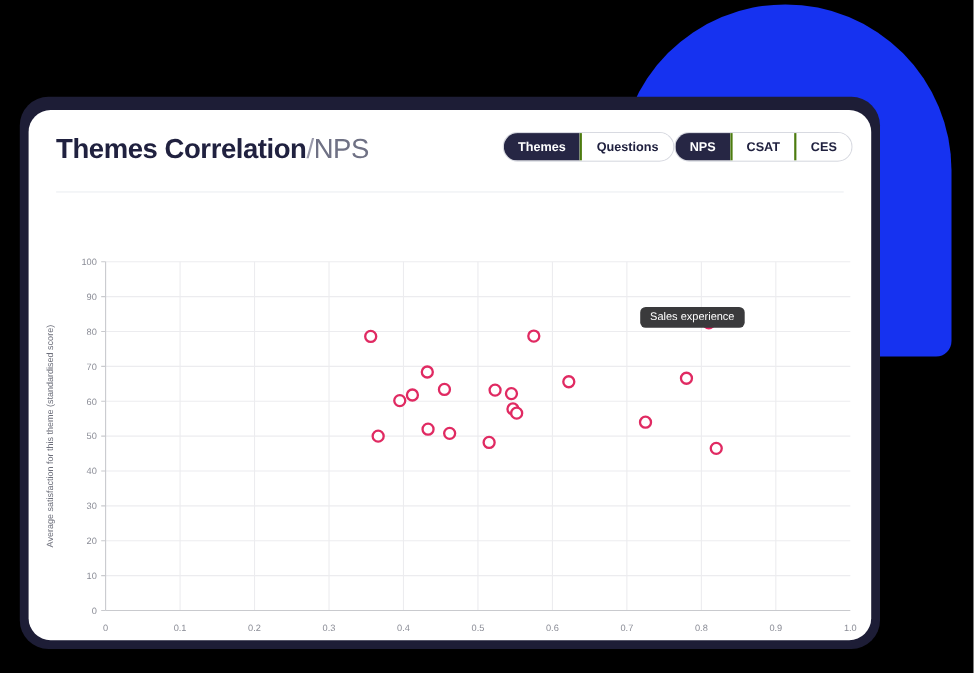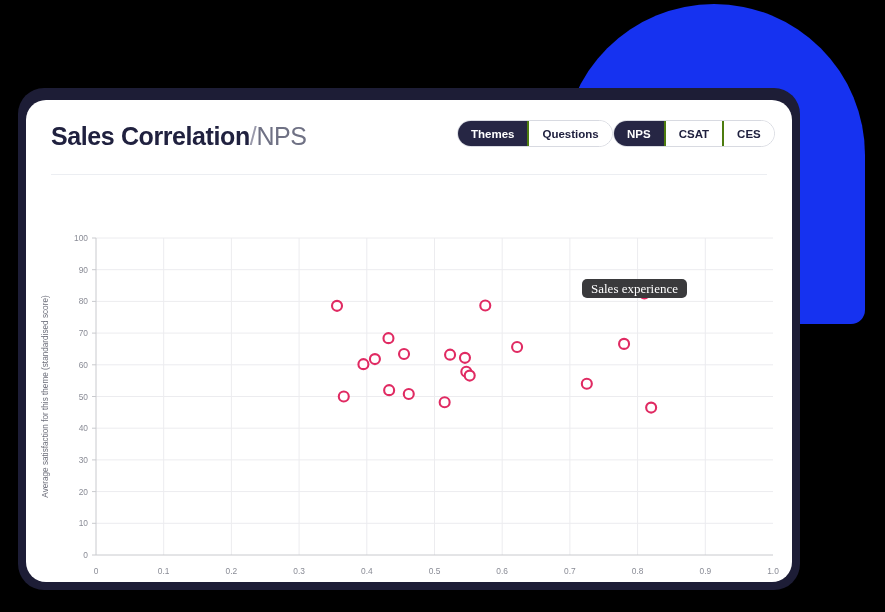--- a/index.html
+++ b/index.html
@@ -151,39 +151,38 @@
     top: 179px;
     height: 19px;
     display: flex;
     align-items: center;
     padding: 0 9px;
     background: #3a3a3c;
     border-radius: 5px;
     z-index: 6;
   }
   #tooltip-label {
-    font-size: 13px;
+    font-size: 10px;
     color: #ffffff;
     white-space: nowrap;
-    font-family: Liberation Serif, serif;
   }
 </style>
 </head>
 <body>
 
 <div id="blue-dome"></div>
 
 <div id="device-frame"></div>
 
 <div id="card">
 
   <div id="card-header">
 
     <div id="page-title">
-      <span>Sales Correlation</span><span class="metric-sep">/</span><span class="metric-name">NPS</span>
+      <span>Themes Correlation</span><span class="metric-sep">/</span><span class="metric-name">NPS</span>
     </div>
 
     <div class="segmented" id="segmented-view">
       <div class="segment active">Themes</div>
       <div class="segment">Questions</div>
     </div>
 
     <div class="segmented" id="segmented-metric">
       <div class="segment active">NPS</div>
       <div class="segment">CSAT</div>

